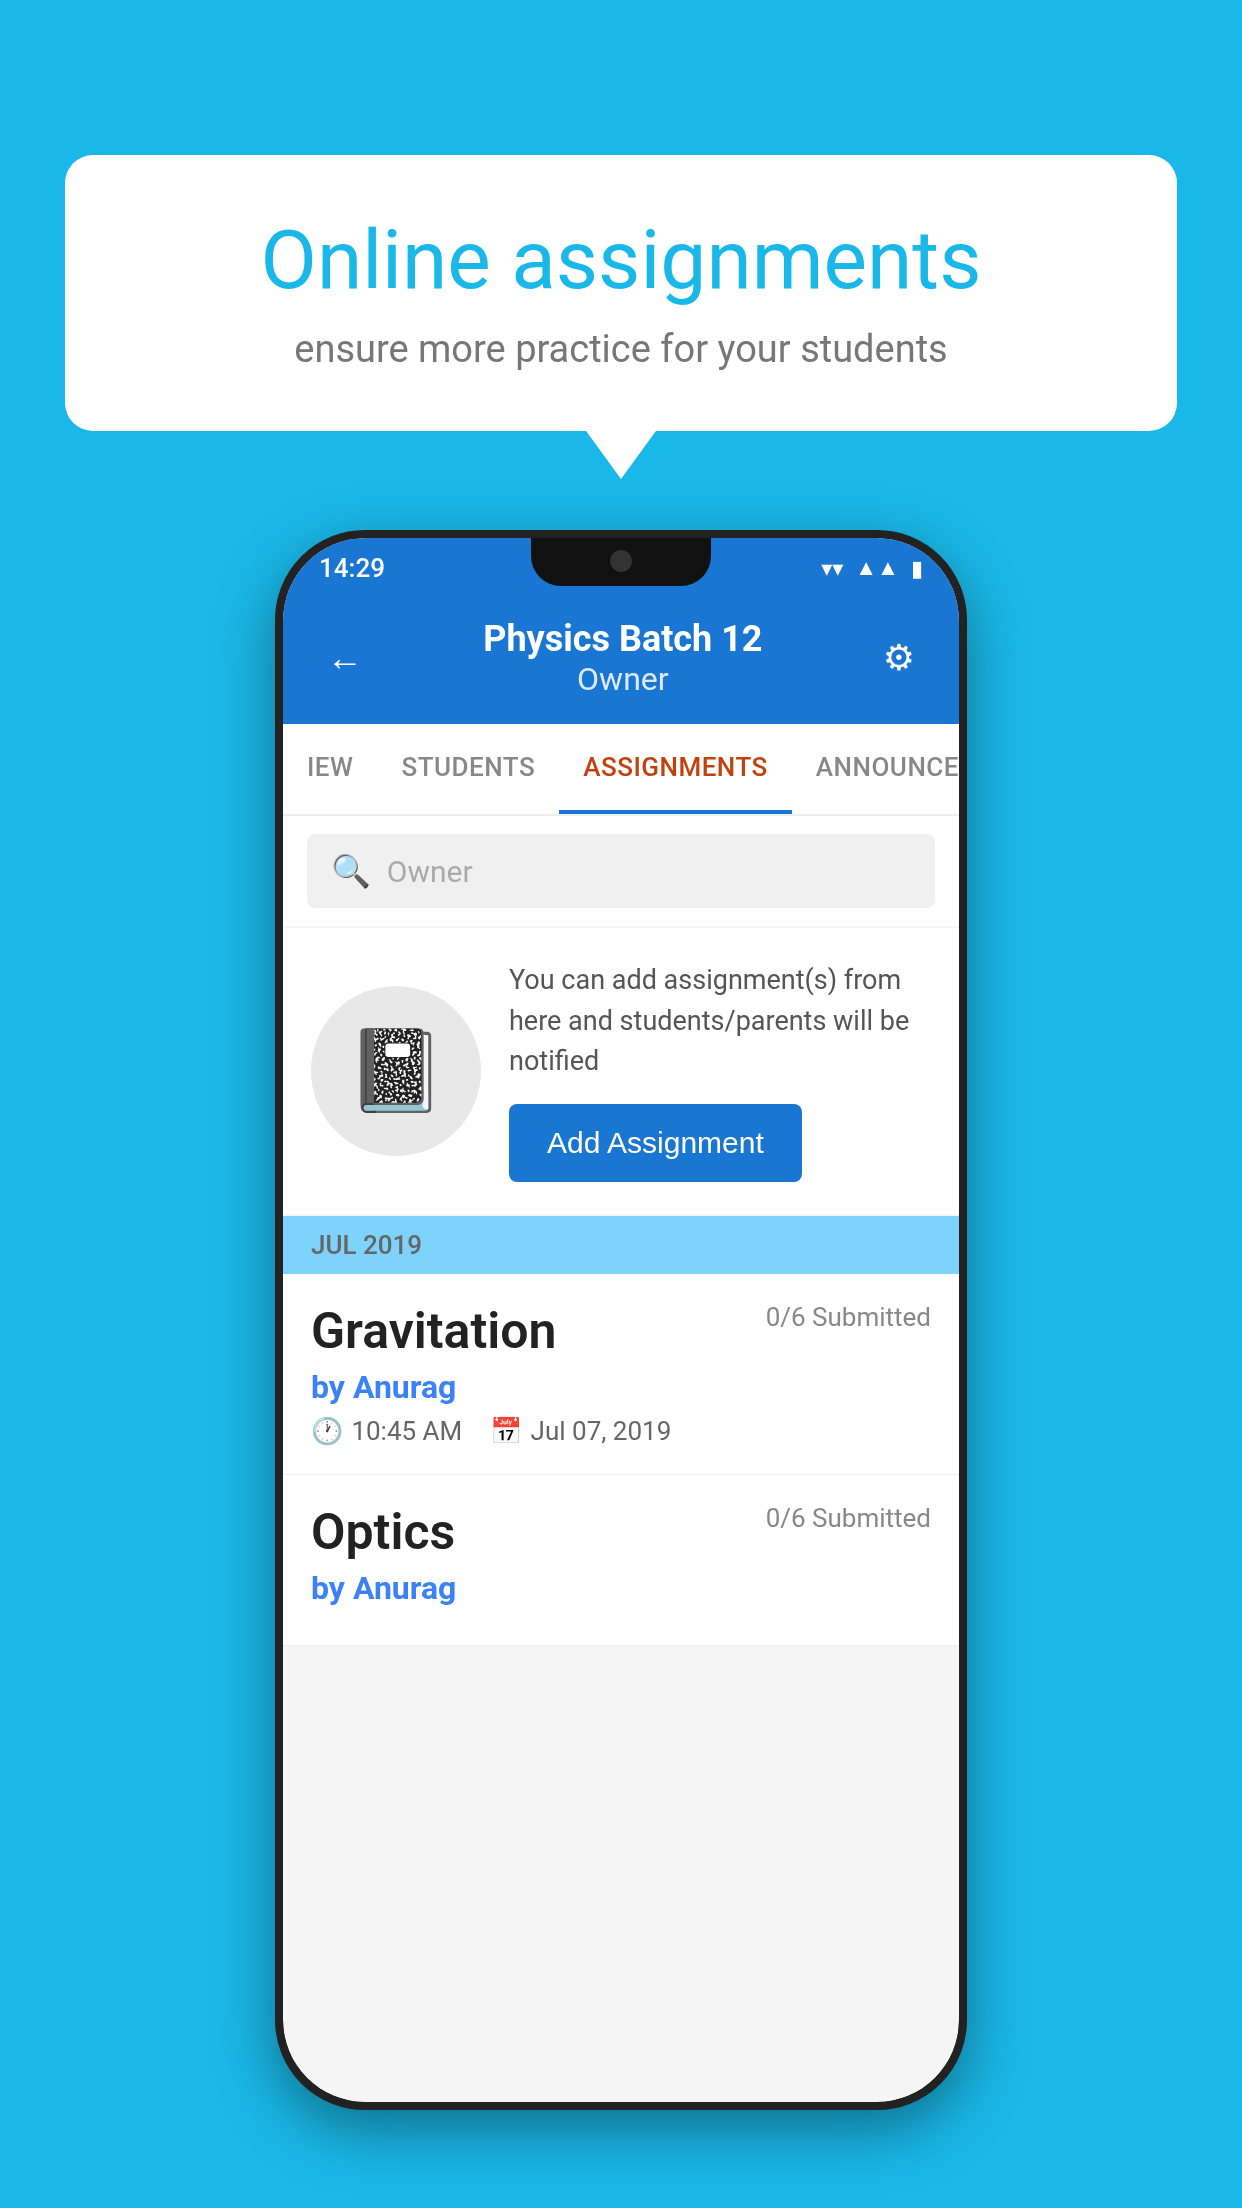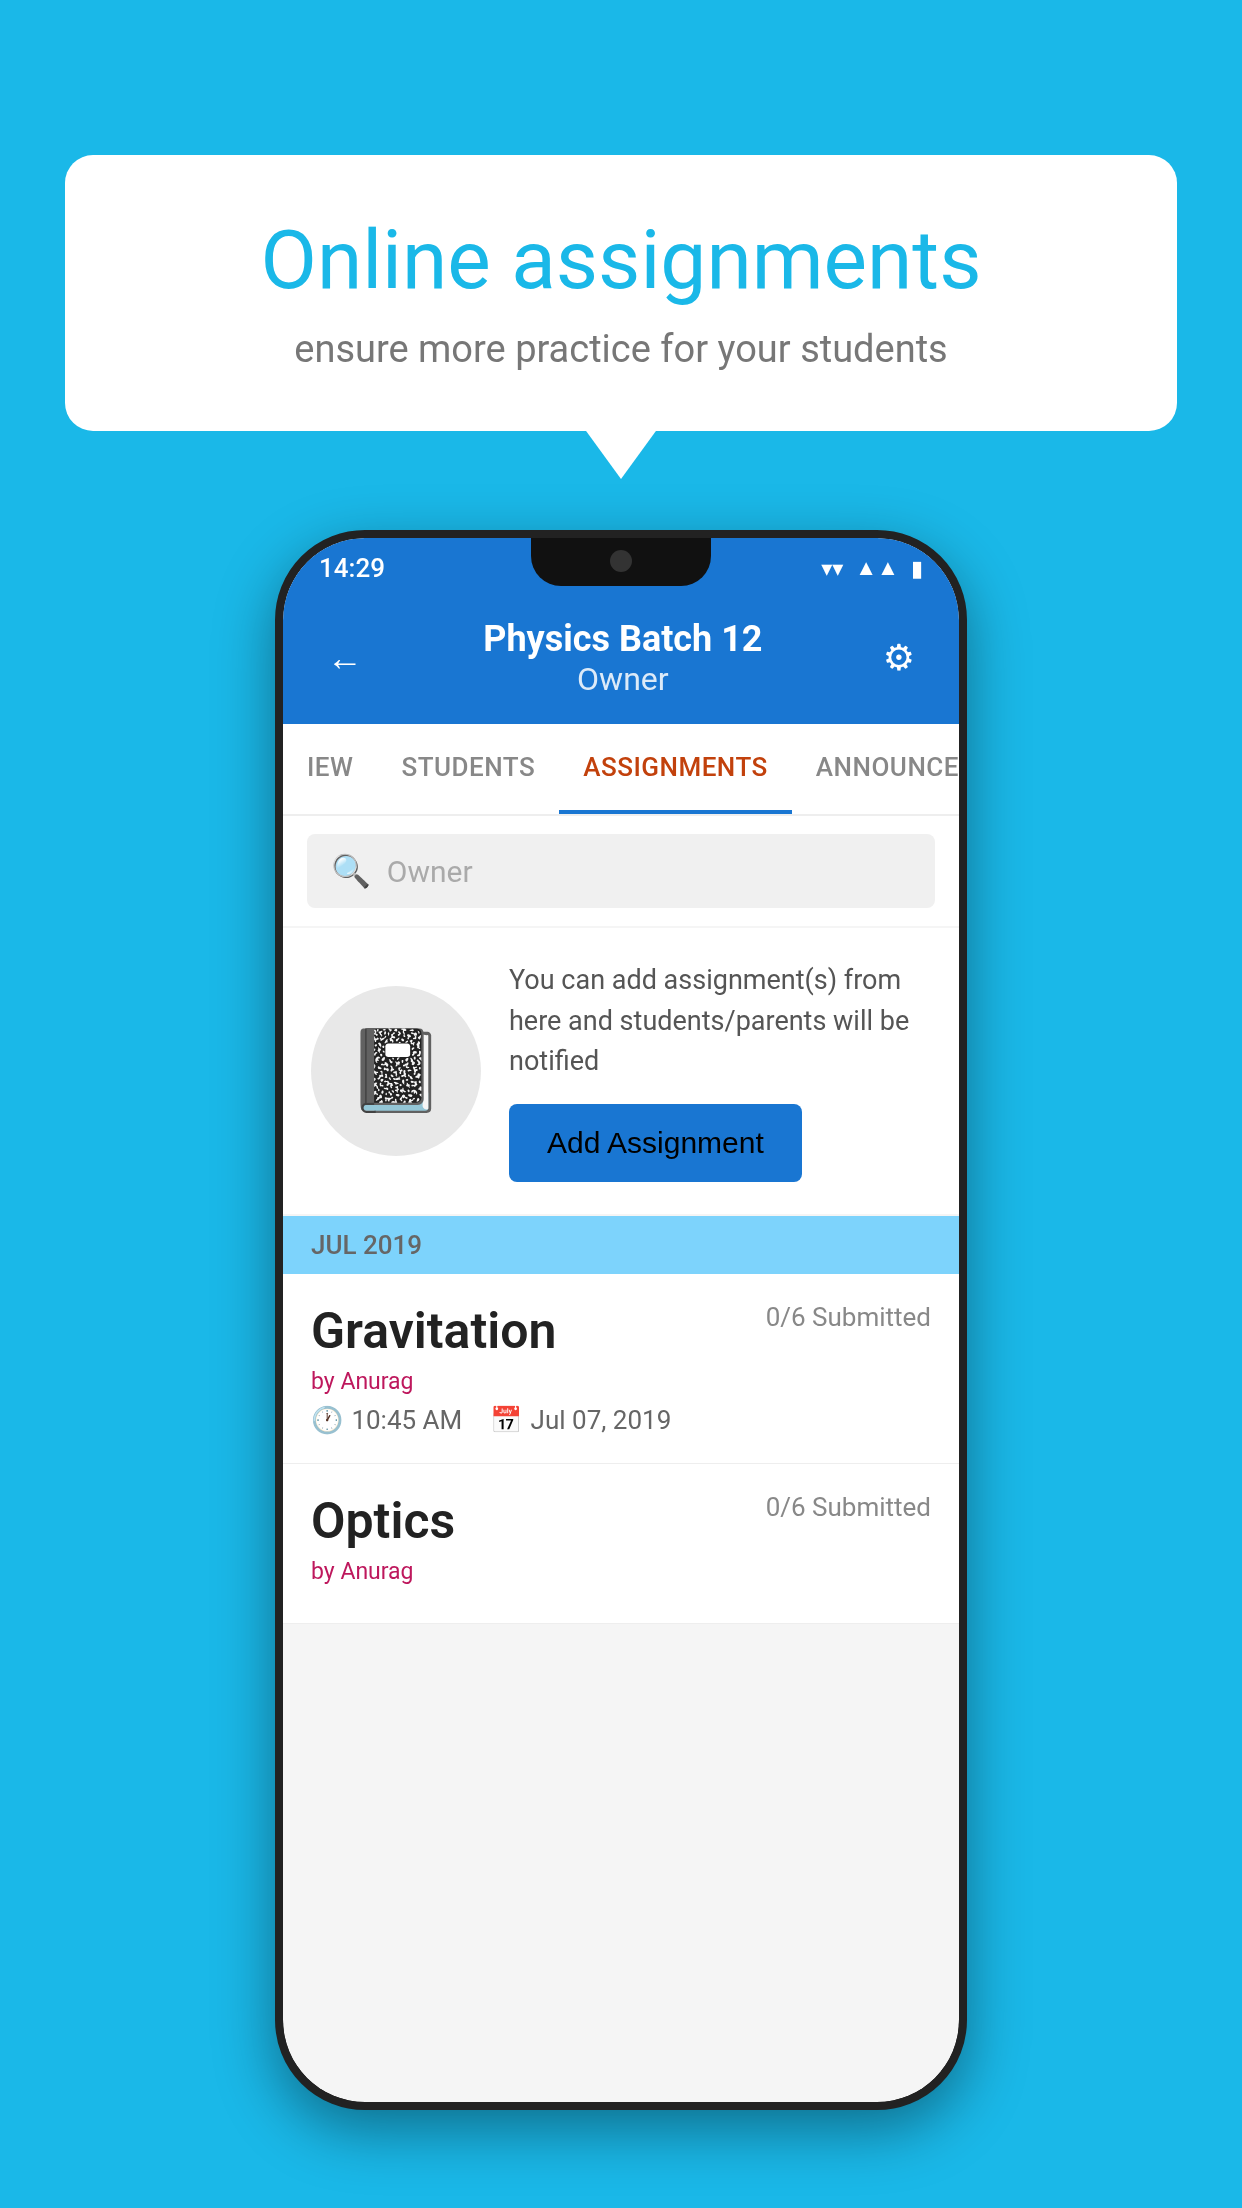--- a/index.html
+++ b/index.html
@@ -253,21 +253,21 @@
 
     .info-card-text {
       font-size: 27px;
       color: #555;
       line-height: 1.5;
       margin-bottom: 22px;
     }
 
     .add-assignment-btn {
       background: #1976d2;
-      color: #000000;
+      color: #ffffff;
       border: none;
       border-radius: 8px;
       padding: 22px 38px;
       font-size: 30px;
       font-weight: 500;
       cursor: pointer;
     }
 
     
     .month-separator {
@@ -297,23 +297,24 @@
       font-weight: 600;
       color: #222;
     }
 
     .assignment-submitted {
       font-size: 26px;
       color: #888;
     }
 
     .assignment-author {
-      font-size: 23px;
-      color: #be185d;
+      font-size: 32px;
+      color: #3b82f6;
       margin-bottom: 10px;
+      font-weight: bold;
     }
 
     .assignment-meta {
       display: flex;
       gap: 28px;
       align-items: center;
     }
 
     .meta-item {
       display: flex;

